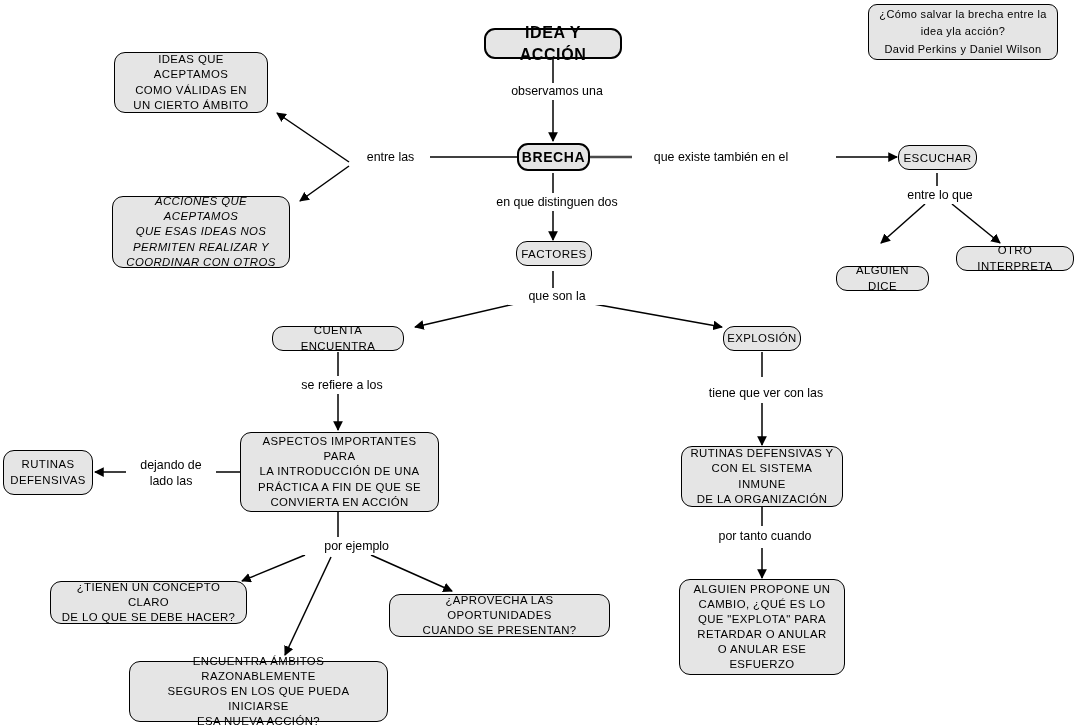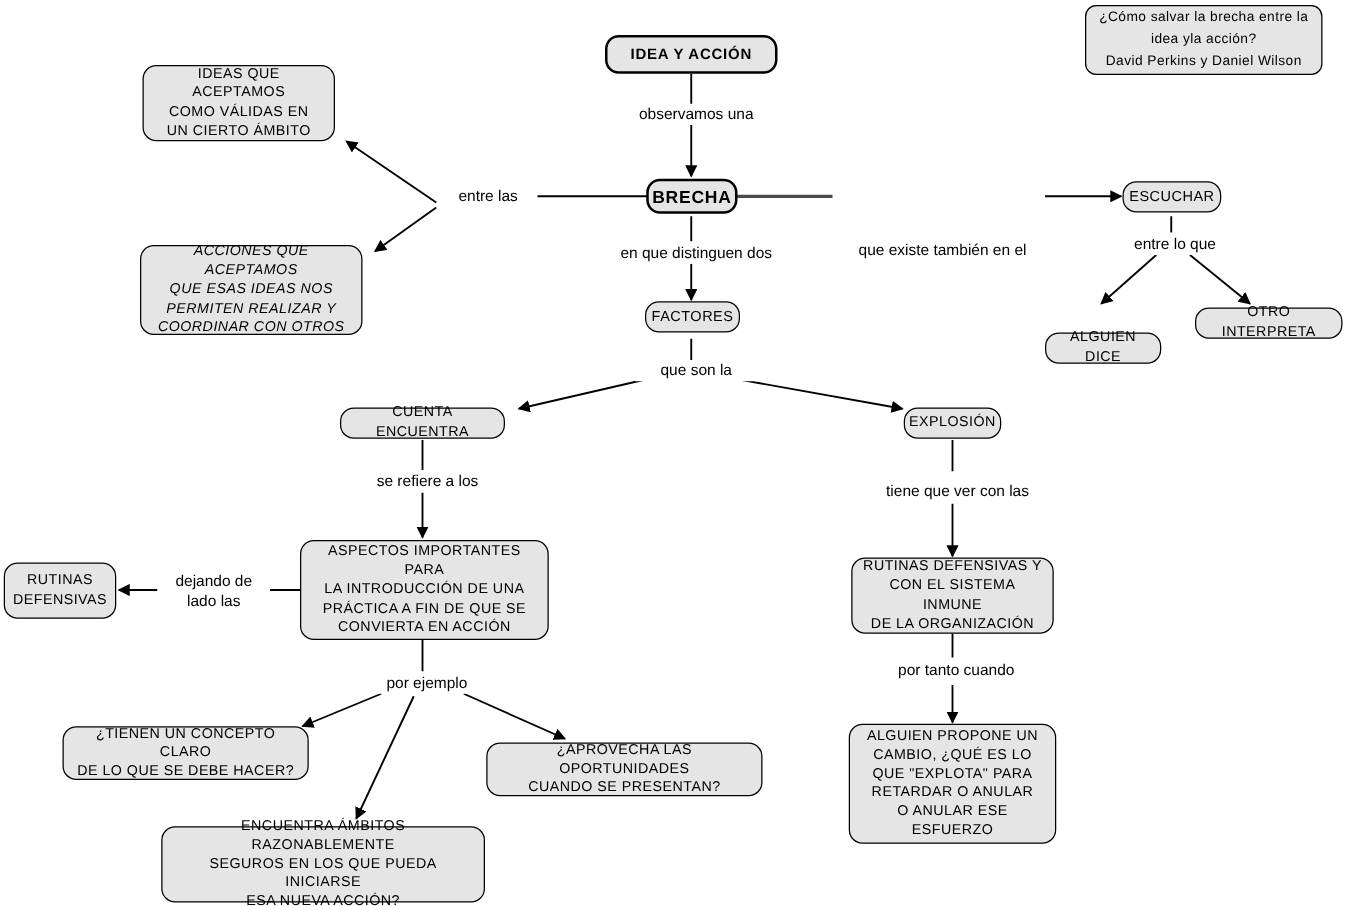--- a/index.html
+++ b/index.html
@@ -29,21 +29,21 @@
     text-align:center;
     color:#000;
     line-height:1.32;
     letter-spacing:0.4px;
     padding:3px 6px;
     white-space:pre-line;
   }
   .node.root{
     border-width:2.2px;
     font-weight:bold;
-    font-size:12px;
+    font-size:16px;
     letter-spacing:0.6px;
   }
   .node.key{
     border-width:2.2px;
     font-weight:bold;
     font-size:14px;
     letter-spacing:0.6px;
   }
   .node.sm{ font-size:11.4px; }
   .node.md{ font-size:11.6px; }
@@ -173,32 +173,32 @@
   <div class="node sm" style="left:679px;top:579px;width:166px;height:96px;">ALGUIEN  PROPONE  UN
 CAMBIO,  ¿QUÉ  ES  LO
 QUE  "EXPLOTA"  PARA
 RETARDAR  O  ANULAR
 O  ANULAR  ESE  ESFUERZO</div>
 
   <div class="link-label" style="left:489px;top:84px;width:130px;">observamos una</div>
 
   <div class="link-label" style="left:351px;top:150px;width:73px;">entre las</div>
 
-  <div class="link-label" style="left:665px;top:150px;width:172px;margin-top:43px;">que existe también en el</div>
+  <div class="link-label" style="left:632px;top:150px;width:172px;">que existe también en el</div>
 
   <div class="link-label" style="left:884px;top:188px;width:106px;">entre lo que</div>
 
   <div class="link-label" style="left:478px;top:195px;width:152px;">en que distinguen dos</div>
 
   <div class="link-label" style="left:508px;top:289px;width:92px;">que son la</div>
 
   <div class="link-label" style="left:280px;top:378px;width:118px;">se refiere a los</div>
 
   <div class="link-label" style="left:690px;top:386px;width:146px;">tiene que ver con las</div>
 
   <div class="link-label" style="left:126px;top:458px;width:84px;">dejando de
 lado las</div>
 
-  <div class="link-label" style="left:291px;top:539px;width:95px;">por ejemplo</div>
+  <div class="link-label" style="left:291px;top:539px;width:95px;text-align:right;">por ejemplo</div>
 
   <div class="link-label" style="left:700px;top:529px;width:124px;">por tanto cuando</div>
 
 </div>
 
 </body></html>

